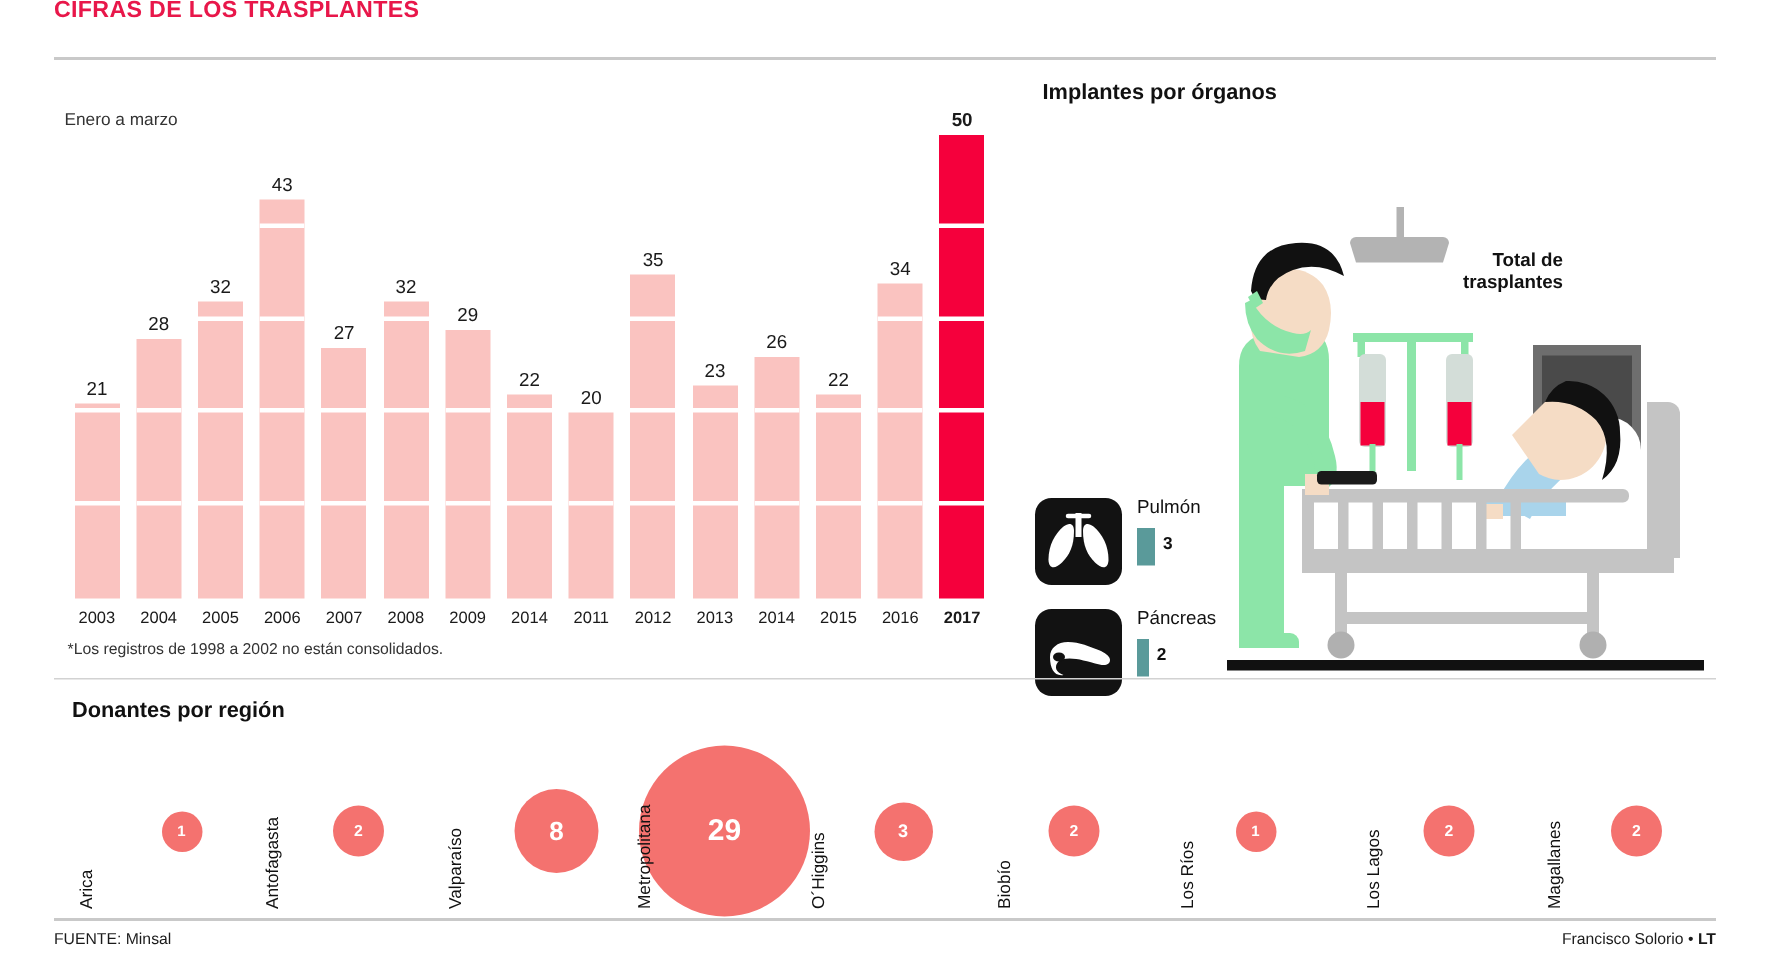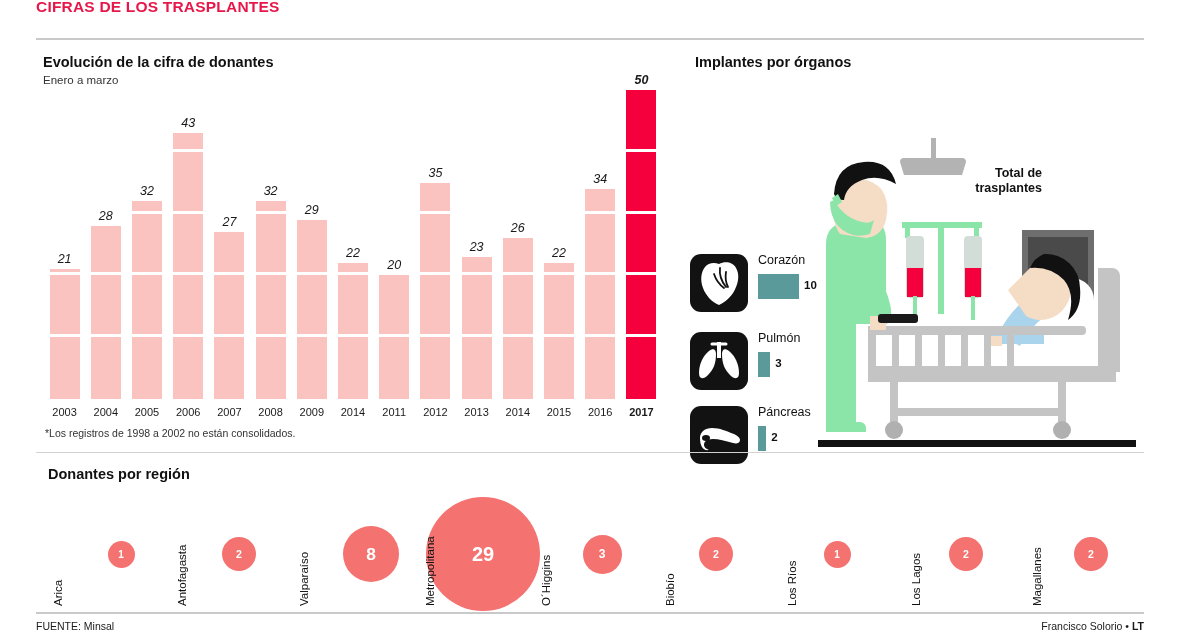--- a/index.html
+++ b/index.html
@@ -48,21 +48,21 @@
   .bar {
     position:absolute; bottom:0; width:100%;
     background:#FAC3C0; overflow:hidden;
   }
   .bar.highlight { background:#F5003C; }
   .gridline {
     position:absolute; left:0; width:100%; height:3px; background:#ffffff;
   }
   .bar-value {
     position:absolute; width:100%; text-align:center;
-    font-size:12.5px; color:#1a1a1a; white-space:nowrap;font-style:italic;
+    font-size:12.5px; color:#1a1a1a; white-space:nowrap;
   }
   .bar-value.highlight { font-weight:bold; }
   .bar-year {
     position:absolute; bottom:0; width:100%; text-align:center;
     font-size:11px; color:#1a1a1a;
   }
   .bar-year.highlight { font-weight:bold; }
   .foot-note {
     position:absolute; left:45px; top:427px;
     font-size:10.5px; color:#333;
@@ -124,21 +124,20 @@
   .cred b { font-weight:bold; }
 </style>
 </head>
 <body>
 
 <div id="page">
 
   <div class="main-title">CIFRAS DE LOS TRASPLANTES</div>
   <div class="top-rule"></div>
 
-  <div class="sec-head" id="h-evolucion">Evolución de la cifra de donantes</div>
   <div class="sec-sub" id="s-evolucion">Enero a marzo</div>
   <div id="barchart">
       <div class="bar-col" style="left: 5.6px; width: 30px; height: 131.78px;">
         <div class="bar" style="height: 129.78px;">
           <div class="gridline" style="bottom: 61.8px;"></div>
           <div class="gridline" style="bottom: 123.6px;"></div>
         </div>
       </div>
       <div class="bar-value" style="left: 5.6px; width: 30px; bottom: 153.78px; margin-top: 26px;">21</div>
       <div class="bar-year" style="left: 0px; width: 41.2px; bottom: 2px;">2003</div>
@@ -259,31 +258,20 @@
           <div class="gridline" style="bottom: 247.2px;"></div>
         </div>
       </div>
       <div class="bar-value highlight" style="left: 582.4px; width: 30px; bottom: 333px;">50</div>
       <div class="bar-year highlight" style="left: 576.8px; width: 41.2px; bottom: 2px;">2017</div>
     </div>
   <div class="foot-note">*Los registros de 1998 a 2002 no están consolidados.</div>
 
   <div class="sec-head" id="h-implantes">Implantes por órganos</div>
   <div id="organs">
-      <div class="organ-row" style="top: 170px;">
-        <div class="organ-icon">
-          <svg width="58" height="58" viewBox="0 0 58 58">
-            <path d="M29 10c6-3 14-2 17 4 3 5 3 12 0 19-3 8-9 14-17 18-7-3-13-9-16-17-3-8-2-16 2-21 3-4 9-5 14-3z" fill="#fff"></path>
-            <path d="M30 14c-1 8 2 14 6 19M24 20c2 6 6 11 10 14M36 18c-1 6 0 11 2 15" stroke="#121212" stroke-width="1.8" fill="none" stroke-linecap="round"></path>
-          </svg>
-        </div>
-        <div class="organ-label">Corazón</div>
-        <div class="organ-bar" style="width: 40.9877px; background: rgb(90, 154, 154);"></div>
-        <div class="organ-num" style="left: 113.988px;">10</div>
-      </div>
       <div class="organ-row" style="top: 248px;">
         <div class="organ-icon">
           <svg width="58" height="58" viewBox="0 0 58 58">
             <rect x="27" y="10" width="4" height="16" fill="#fff"></rect>
             <path d="M26 22c0 10-3 16-8 21-5 5-9 4-9-2 0-9 4-17 10-22 4-3 7-2 7 3z" fill="#fff"></path>
             <path d="M32 22c0 10 3 16 8 21 5 5 9 4 9-2 0-9-4-17-10-22-4-3-7-2-7 3z" fill="#fff"></path>
             <path d="M22 12h14" stroke="#fff" stroke-width="3" stroke-linecap="round"></path>
           </svg>
         </div>
         <div class="organ-label">Pulmón</div>

